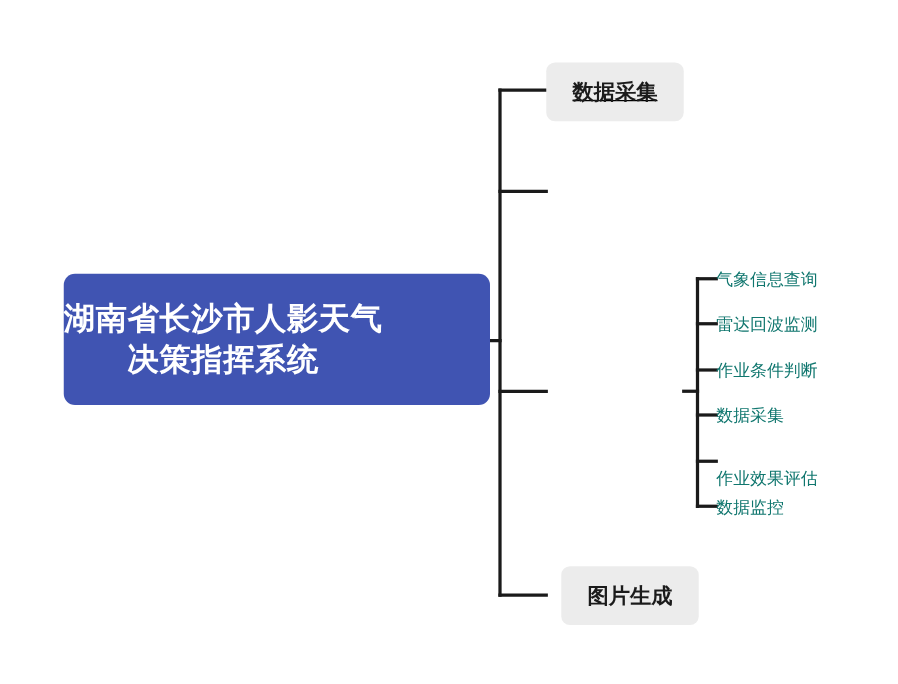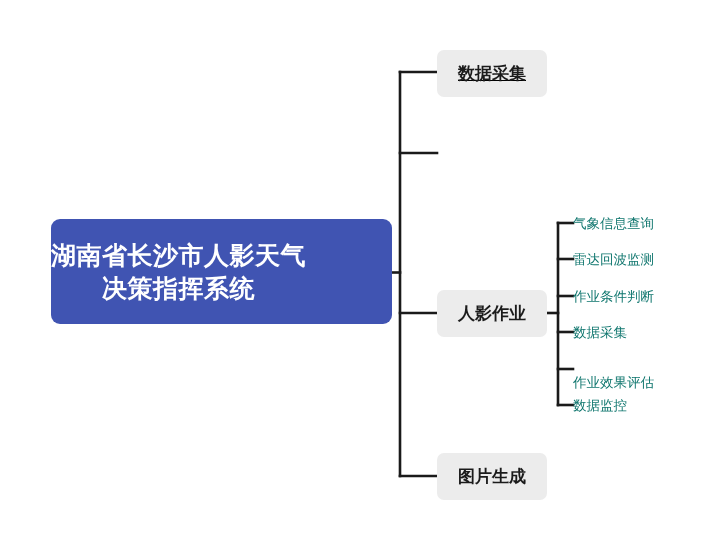--- a/index.html
+++ b/index.html
@@ -117,25 +117,22 @@
   <div class="root-node">
     <div class="root-label">湖南省长沙市人影天气
 决策指挥系统</div>
   </div>
 
   <div class="branch-node" style="top:50px;text-decoration:underline;">
     <span class="branch-label">数据采集</span>
   </div>
 
 
-  <div class="branch-node" style="top:290px;">
-    <span class="branch-label">人影作业</span>
-  </div>
 
-  <div class="branch-node" style="top:453px;">
+  <div class="branch-node" style="top:453px;margin-left:12px;">
     <span class="branch-label">图片生成</span>
   </div>
 
   <div class="leaf-node" style="top:215px;">
     <span class="leaf-label">气象信息查询</span>
   </div>
 
   <div class="leaf-node" style="top:251px;">
     <span class="leaf-label">雷达回波监测</span>
   </div>

